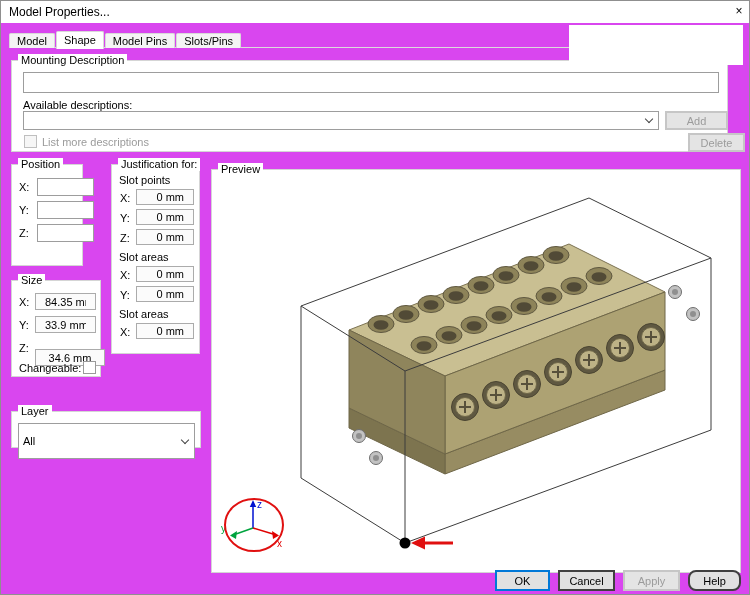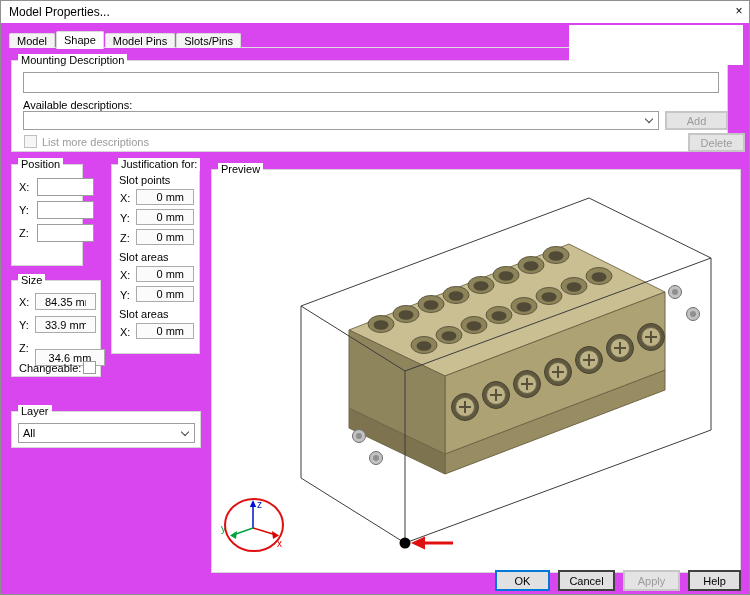--- a/index.html
+++ b/index.html
@@ -114,21 +114,21 @@
     <span class="t" style="left:7px; top:38px;">Y:</span>
     <input class="txt val" style="left: 23px; top: 35px; width: 61px; height: 17px;" value="33.9 mm">
     <span class="t" style="left:7px; top:61px;">Z:</span>
     <input class="txt val" style="left: 23px; top: 68px; width: 70px; height: 17px; text-align: center;" value="34.6 mm">
     <span class="t" style="left:7px; top:81px;">Changeable:</span>
     <div class="cb" style="left:71px; top:80px;"></div>
   </div>
 
   <div class="gb" style="left:10px; top:410px; width:190px; height:37px;">
     <span class="lbl">Layer</span>
-    <div class="combo" style="left:6px; top:11px; width:177px; height:20px;">
+    <div class="combo" style="left:6px; top:11px; width:177px; height:36px;">
       <span class="cval">All</span>
       <span class="chev"></span>
     </div>
   </div>
 
   <div class="gb" style="left:210px; top:168px; width:530px; height:404px;">
     <span class="lbl">Preview</span>
 
     <svg class="previewsvg" width="526" height="387" viewBox="0 0 526 387">
 
@@ -245,15 +245,15 @@
       <g>
         <line x1="240" y1="369" x2="209" y2="369" stroke="#e01010" stroke-width="3"></line>
         <polygon points="198,369 212,362.5 212,375.5" fill="#e01010"></polygon>
       </g>
     </svg>
   </div>
 
   <button class="btn primary" style="left:494px; top:569px; width:55px;">OK</button>
   <button class="btn" style="left:557px; top:569px; width:57px;">Cancel</button>
   <button class="btn disabled" style="left:622px; top:569px; width:57px;">Apply</button>
-  <button class="btn" style="left:687px; top:569px; width:53px;">Help</button>
+  <button class="btn" style="left:687px; top:569px; width:53px;border-radius:8px;">Help</button>
 
 </div>
 
 </body></html>

